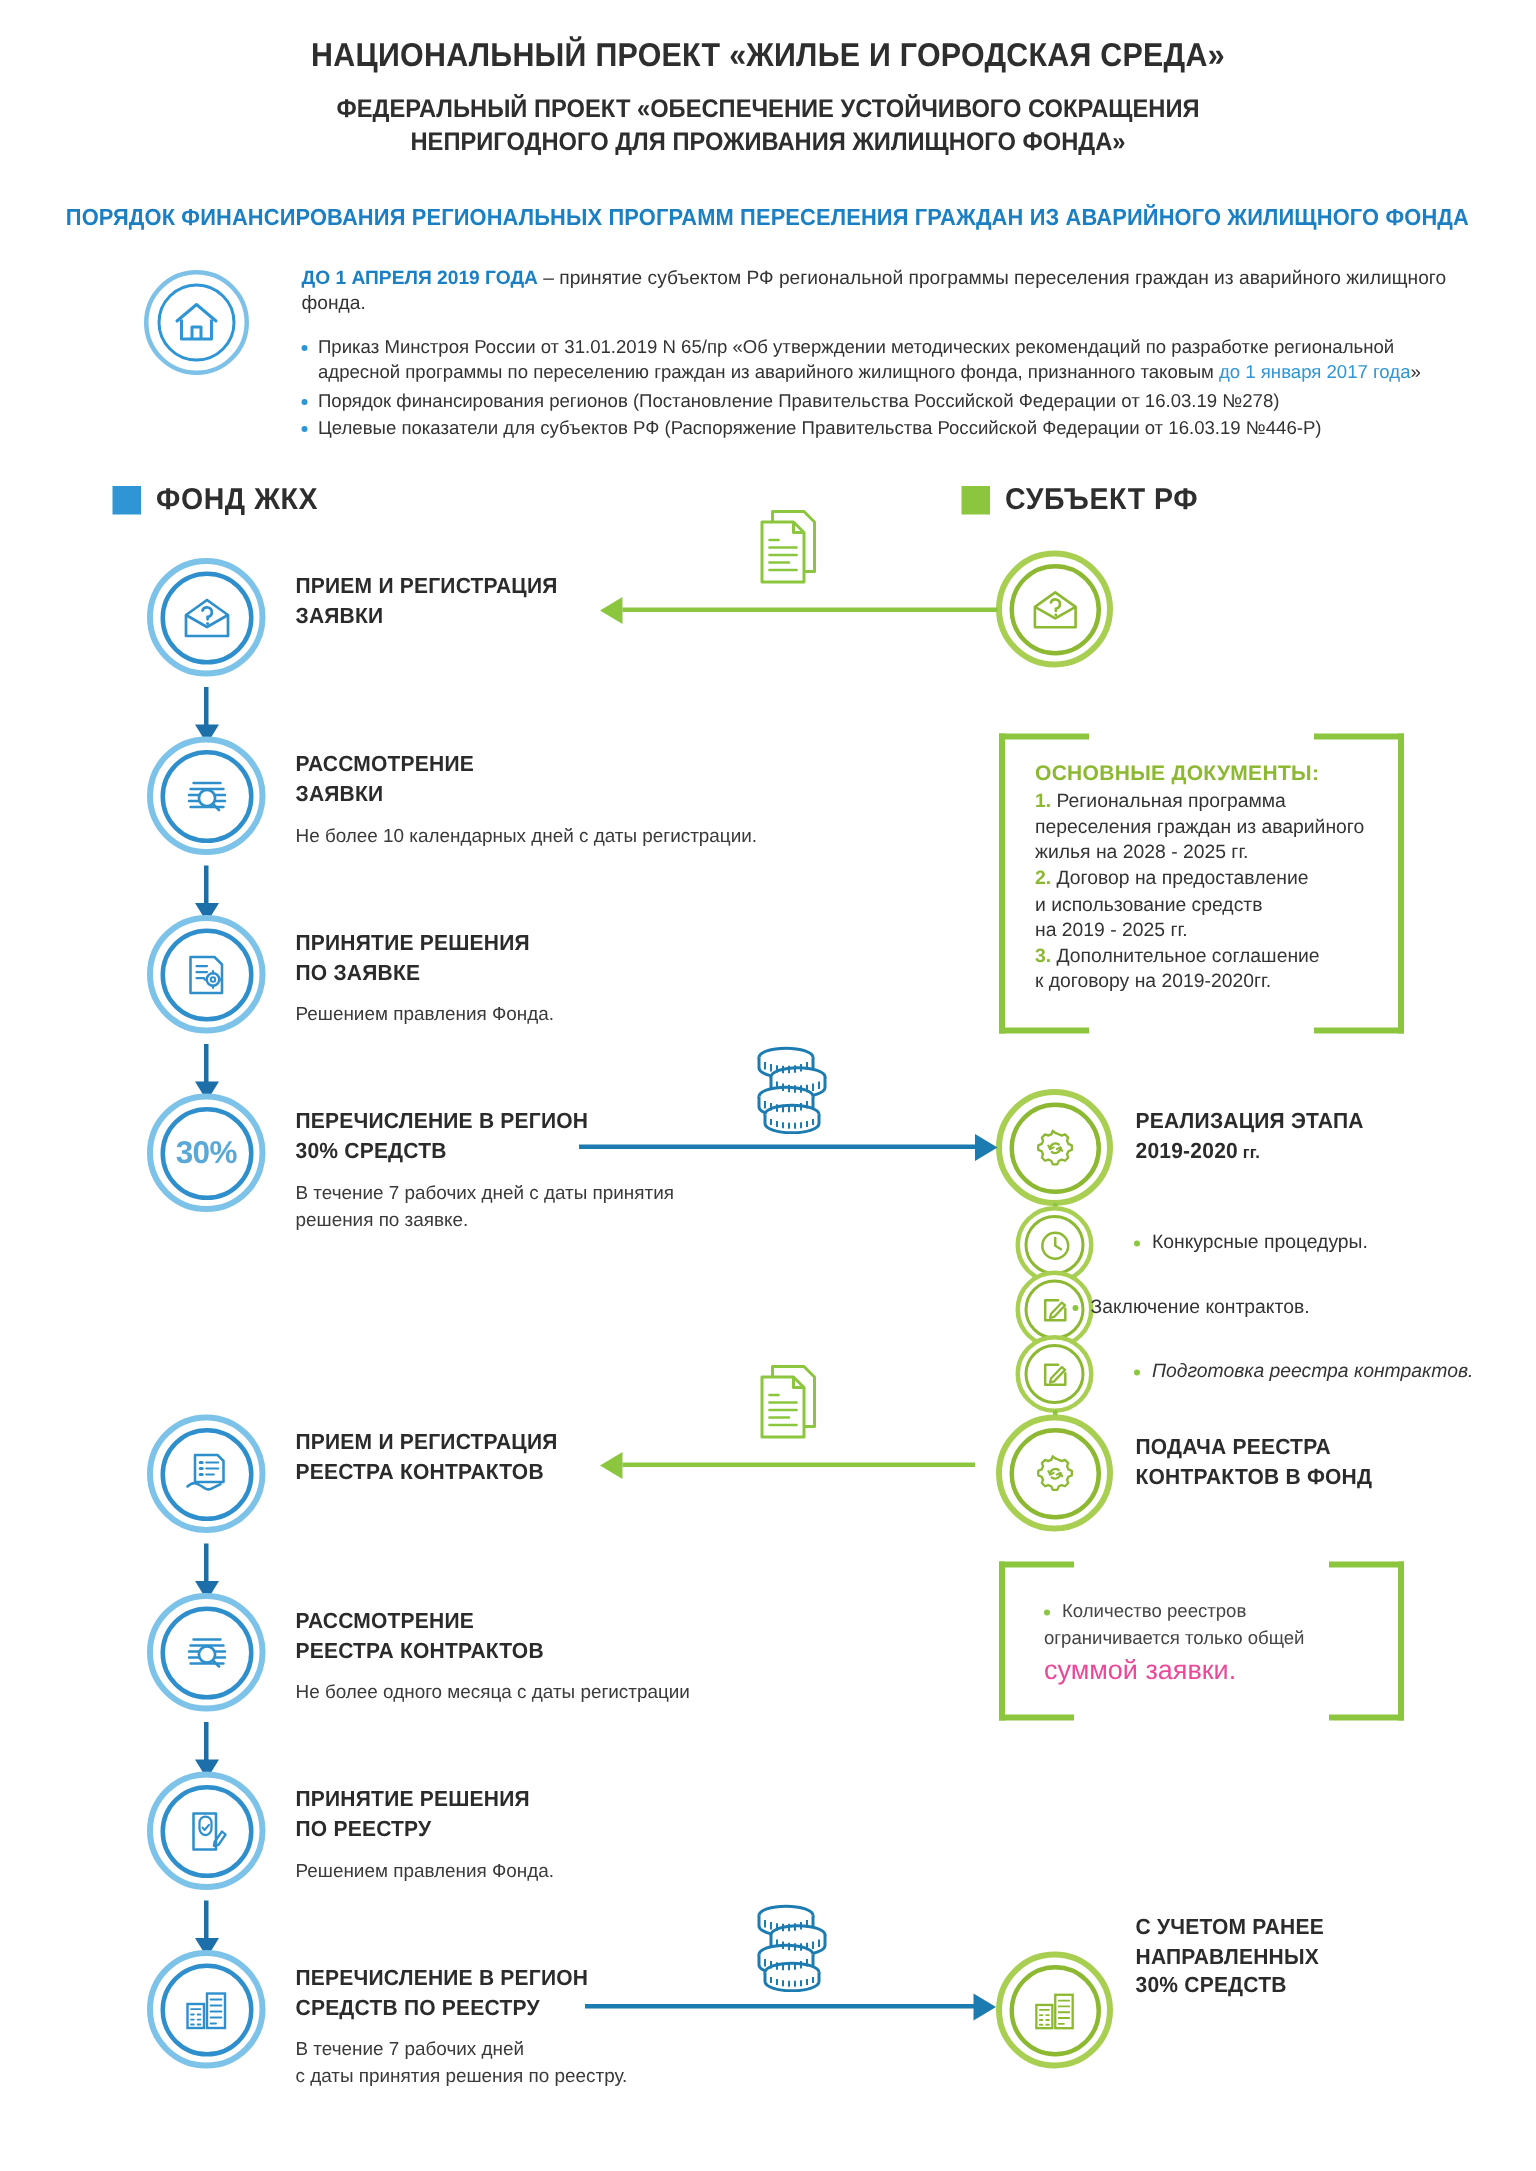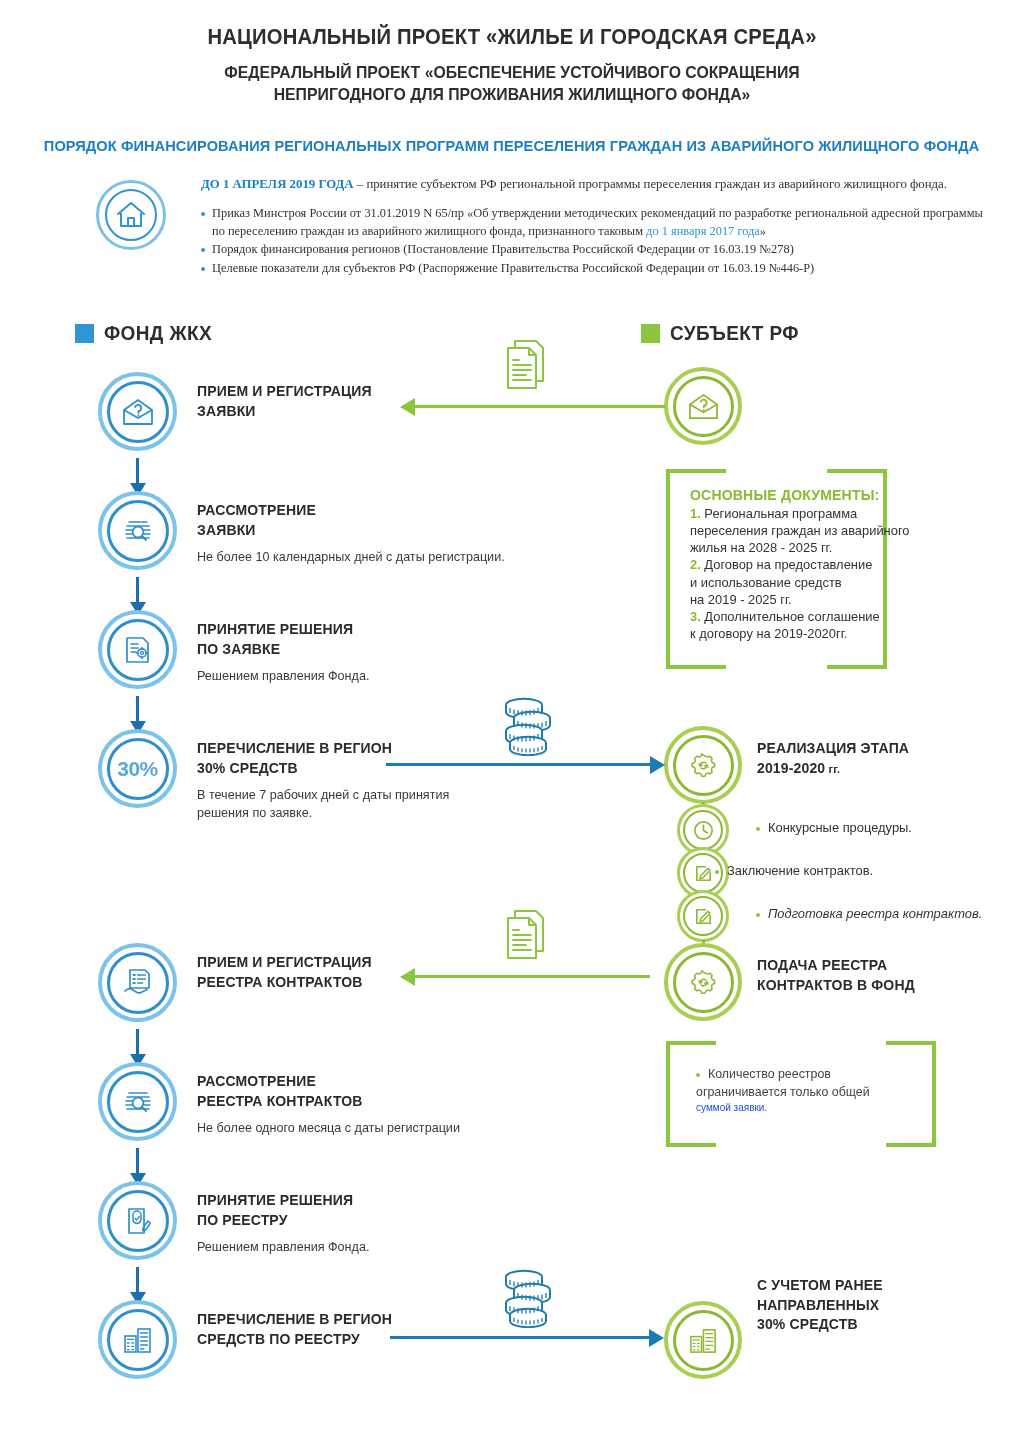--- a/index.html
+++ b/index.html
@@ -34,21 +34,21 @@
   .intro{position:absolute;left:96px;top:176px;width:890px;}
   .intro-house{
     position:absolute;left:0;top:4px;width:70px;height:70px;border-radius:50%;
     border:3px solid #7dc0e8;box-sizing:border-box;
     display:flex;align-items:center;justify-content:center;
   }
   .intro-house .inner{
     width:52px;height:52px;border-radius:50%;border:2px solid #2f95d4;
     display:flex;align-items:center;justify-content:center;box-sizing:border-box;
   }
-  .intro-txt{margin-left:105px;font-family:Liberation Serif, serif;}
+  .intro-txt{margin-left:105px;}
   .intro-lead{font-size:12.8px;line-height:1.35;color:#333;}
   .intro-lead b{color:#1b7fc4;font-weight:bold;}
   .intro-list{margin-top:12px;}
   .intro-li{
     position:relative;padding-left:11px;font-size:12.4px;line-height:1.42;color:#333;
     margin-bottom:1px;
   }
   .intro-li::before{
     content:"";position:absolute;left:0;top:7px;width:4px;height:4px;border-radius:50%;
     background:#2f95d4;
@@ -324,20 +324,22 @@
         <rect x="17" y="5" width="12" height="23" fill="none" stroke="#2f8fcc" stroke-width="1.6"></rect>
         <path d="M19.4 9 L26.6 9 M19.4 13 L26.6 13 M19.4 17 L26.6 17 M19.4 21 L26.6 21 M19.4 25 L23 25" stroke="#2f8fcc" stroke-width="1.3" stroke-linecap="round"></path>
       </svg>
     </div>
   </div>
   <div class="ntxt" style="left:197px;top:1310px;width:360px;">
     <div class="ntitle">
       <div>ПЕРЕЧИСЛЕНИЕ В РЕГИОН</div>
       <div>СРЕДСТВ ПО РЕЕСТРУ</div>
     </div>
+    <div class="nsub" style="white-space:pre-line;">В течение 7 рабочих дней
+с даты принятия решения по реестру.</div>
   </div>
 
   <div class="circ green" style="left:664px;top:367px;width:78px;height:78px;">
     <div class="ring" style="width:61px;height:61px;">
       <svg width="33" height="31" viewBox="0 0 34 32" aria-hidden="true">
         <path d="M3 14 L17 4 L31 14 L31 28 L3 28 Z" fill="none" stroke="#8cb832" stroke-width="1.8" stroke-linejoin="round"></path>
         <path d="M3 14 L17 22 L31 14" fill="none" stroke="#8cb832" stroke-width="1.8" stroke-linejoin="round"></path>
         <path d="M14 11 a3.2 3.2 0 1 1 3.4 4.3 v1.6" fill="none" stroke="#8cb832" stroke-width="1.8" stroke-linecap="round"></path>
         <circle cx="17.4" cy="19.6" r="1" fill="#8cb832"></circle>
       </svg>
@@ -349,21 +351,21 @@
 
   <div class="midicon" style="left:502px;top:338px;">
     <svg width="46" height="54" viewBox="0 0 46 54" aria-hidden="true">
       <path d="M13 3 L34 3 L41 10 L41 43 L13 43 Z" fill="#fff" stroke="#8cc63f" stroke-width="2" stroke-linejoin="round"></path>
       <path d="M6 10 L27 10 L34 17 L34 50 L6 50 Z" fill="#fff" stroke="#8cc63f" stroke-width="2" stroke-linejoin="round"></path>
       <path d="M27 10 L27 17 L34 17" fill="none" stroke="#8cc63f" stroke-width="2" stroke-linejoin="round"></path>
       <path d="M11 22 L17 22 M11 27 L29 27 M11 32 L29 32 M11 37 L24 37 M11 42 L29 42" stroke="#8cc63f" stroke-width="1.8" stroke-linecap="round"></path>
     </svg>
   </div>
 
-  <div class="bracket" style="left:666px;top:469px;width:221px;height:200px;">
+  <div class="bracket" style="left:666px;top:489px;width:270px;height:200px;">
     <div class="cnr" style="left:0;top:0;width:60px;height:4px;background:#8cc63f;"></div>
     <div class="cnr" style="left:0;top:0;width:4px;height:200px;background:#8cc63f;"></div>
     <div class="cnr" style="left:0;bottom:0;width:60px;height:4px;background:#8cc63f;"></div>
     <div class="cnr" style="right:0;top:0;width:60px;height:4px;background:#8cc63f;"></div>
     <div class="cnr" style="right:0;top:0;width:4px;height:200px;background:#8cc63f;"></div>
     <div class="cnr" style="right:0;bottom:0;width:60px;height:4px;background:#8cc63f;"></div>
     <div class="bx-body" style="left:24px;top:18px;width:225px;">
       <div class="bx-title">ОСНОВНЫЕ ДОКУМЕНТЫ:</div>
       <div class="bx-li" style="margin-top:2px;">
         <span class="n">1.</span><span> Региональная программа</span><br>
@@ -491,21 +493,21 @@
   <div class="bracket" style="left:666px;top:1041px;width:270px;height:106px;">
     <div class="cnr" style="left:0;top:0;width:50px;height:4px;background:#8cc63f;"></div>
     <div class="cnr" style="left:0;top:0;width:4px;height:106px;background:#8cc63f;"></div>
     <div class="cnr" style="left:0;bottom:0;width:50px;height:4px;background:#8cc63f;"></div>
     <div class="cnr" style="right:0;top:0;width:50px;height:4px;background:#8cc63f;"></div>
     <div class="cnr" style="right:0;top:0;width:4px;height:106px;background:#8cc63f;"></div>
     <div class="cnr" style="right:0;bottom:0;width:50px;height:4px;background:#8cc63f;"></div>
     <div class="bx-body" style="left:30px;top:25px;width:220px;">
       <div class="bx-note">Количество реестров</div>
       <div style="font-size:12.4px;line-height:1.42;color:#444;">ограничивается только общей</div>
-      <div style="font-size:10px;line-height:1.42;color:#1d4ed8;">суммой заявки.</div>
+      <div style="font-size:18px;line-height:1.42;color:#ec4899;">суммой заявки.</div>
     </div>
   </div>
 
   <div class="circ green" style="left:664px;top:1301px;width:78px;height:78px;">
     <div class="ring" style="width:61px;height:61px;">
       <svg width="33" height="31" viewBox="0 0 34 32" aria-hidden="true">
         <rect x="4" y="12" width="11" height="16" fill="none" stroke="#8cb832" stroke-width="1.6"></rect>
         <path d="M6.4 15.4 L12.6 15.4 M6.4 19 L8.2 19 M10.8 19 L12.6 19 M6.4 22.4 L8.2 22.4 M10.8 22.4 L12.6 22.4 M6.4 25.6 L8.2 25.6 M10.8 25.6 L12.6 25.6" stroke="#8cb832" stroke-width="1.3" stroke-linecap="round"></path>
         <rect x="17" y="5" width="12" height="23" fill="none" stroke="#8cb832" stroke-width="1.6"></rect>
         <path d="M19.4 9 L26.6 9 M19.4 13 L26.6 13 M19.4 17 L26.6 17 M19.4 21 L26.6 21 M19.4 25 L23 25" stroke="#8cb832" stroke-width="1.3" stroke-linecap="round"></path>

